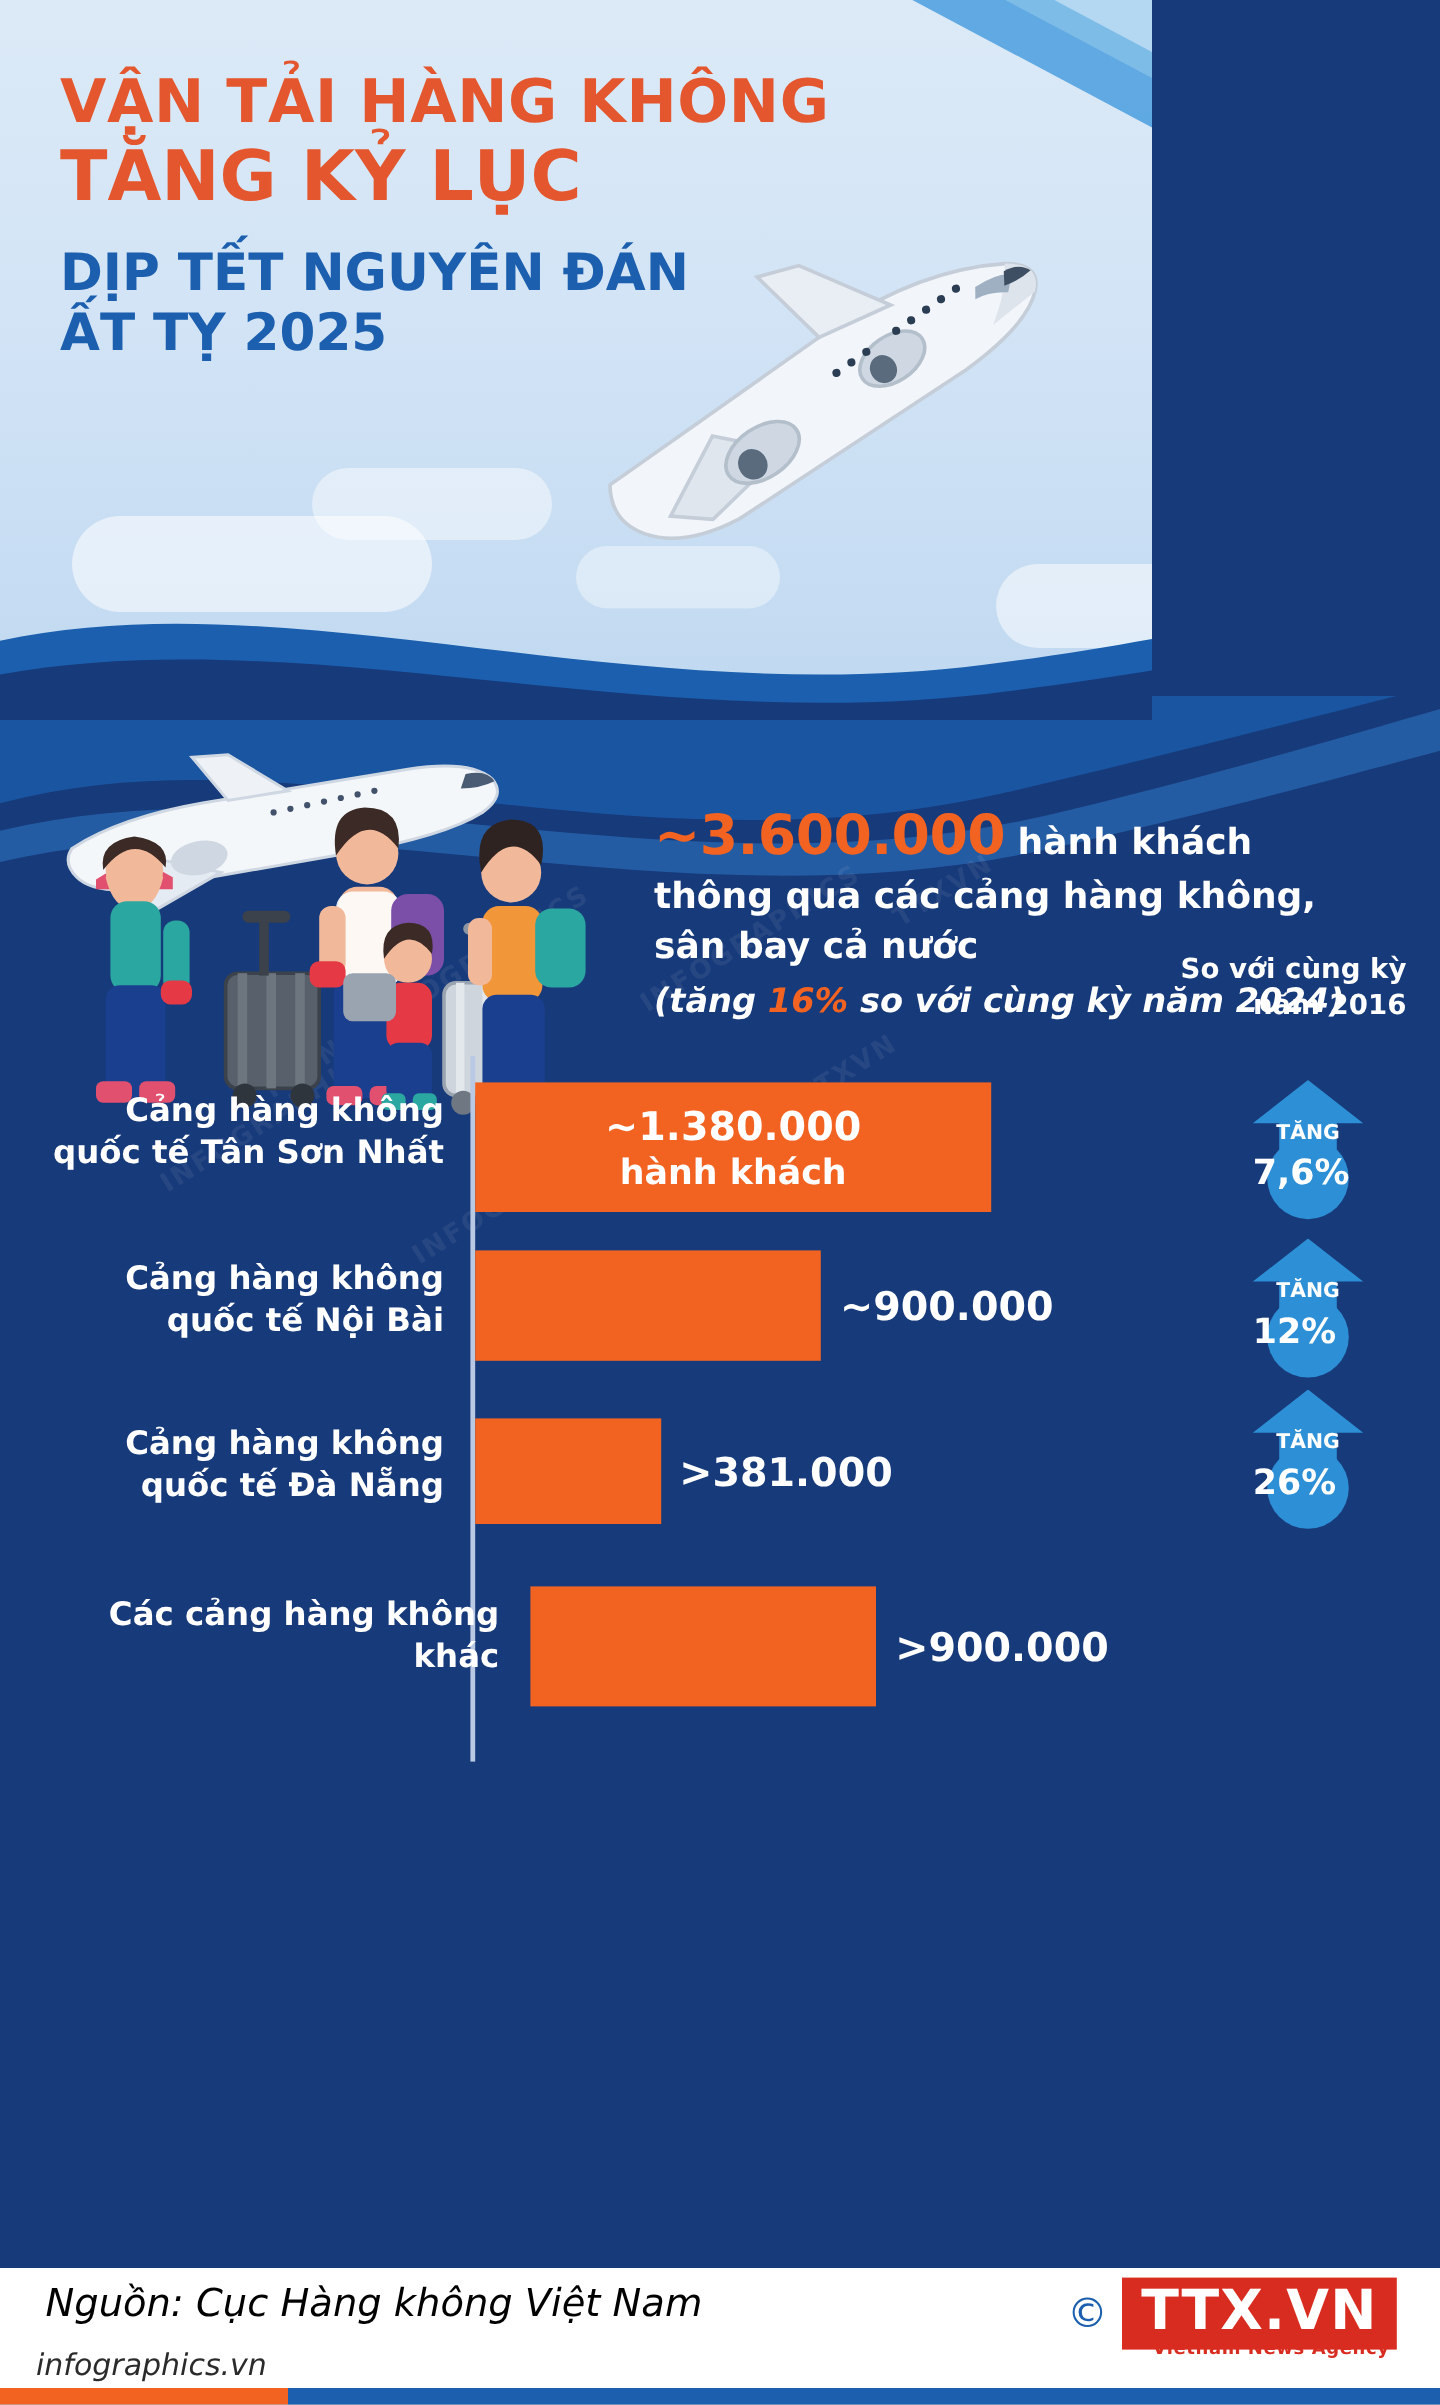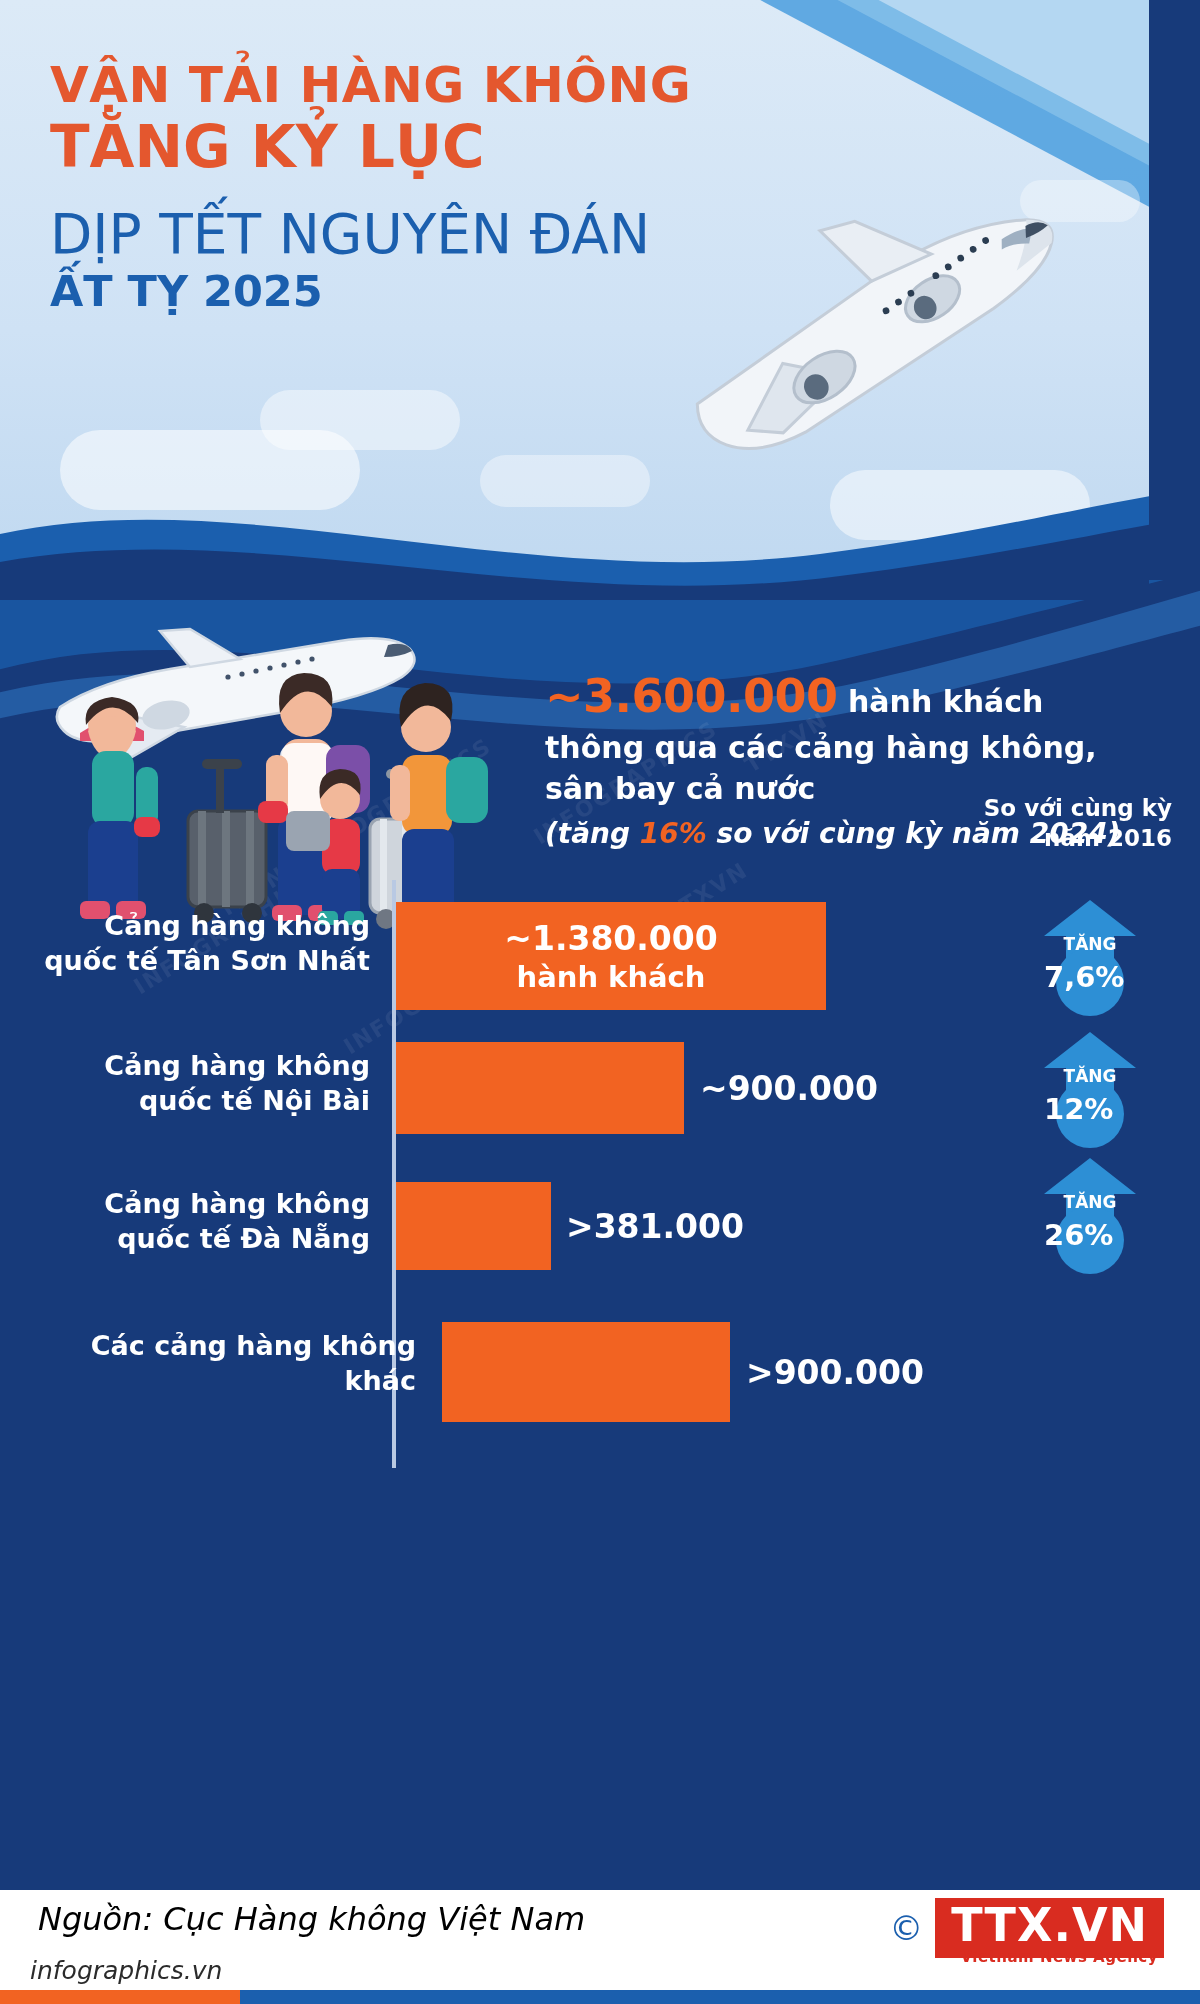--- a/index.html
+++ b/index.html
@@ -15,21 +15,21 @@
     width: 1200px;
     height: 2004px;
     overflow: hidden;
     background: #173a7a;
   }
 
   
   .header {
     position: absolute;
     top: 0; left: 0;
-    width: 1149px;
+    width: 960px;
     height: 600px;
     background: linear-gradient(180deg, #dceaf7 0%, #cfe2f5 55%, #bfd8f0 100%);
     overflow: hidden;
   }
   .sky-band1 {
     position: absolute;
     width: 1500px; height: 420px;
     background: #4a9ede;
     top: -230px; left: 420px;
     transform: rotate(28deg);
@@ -80,22 +80,22 @@
   }
   .t-line2 {
     font-size: 58px;
     font-weight: bold;
     color: #e4572e;
     line-height: 1.1;
     margin-top: 4px;
     white-space: nowrap;
   }
   .t-line3 {
-    font-size: 55px;
-    font-weight: normal;
+    font-size: 43px;
+    font-weight: bold;
     color: #1b5fae;
     line-height: 1.12;
     margin-top: 24px;
     white-space: nowrap;
   }
   .t-line4 {
     font-size: 43px;
     font-weight: bold;
     color: #1b5fae;
     line-height: 1.12;

